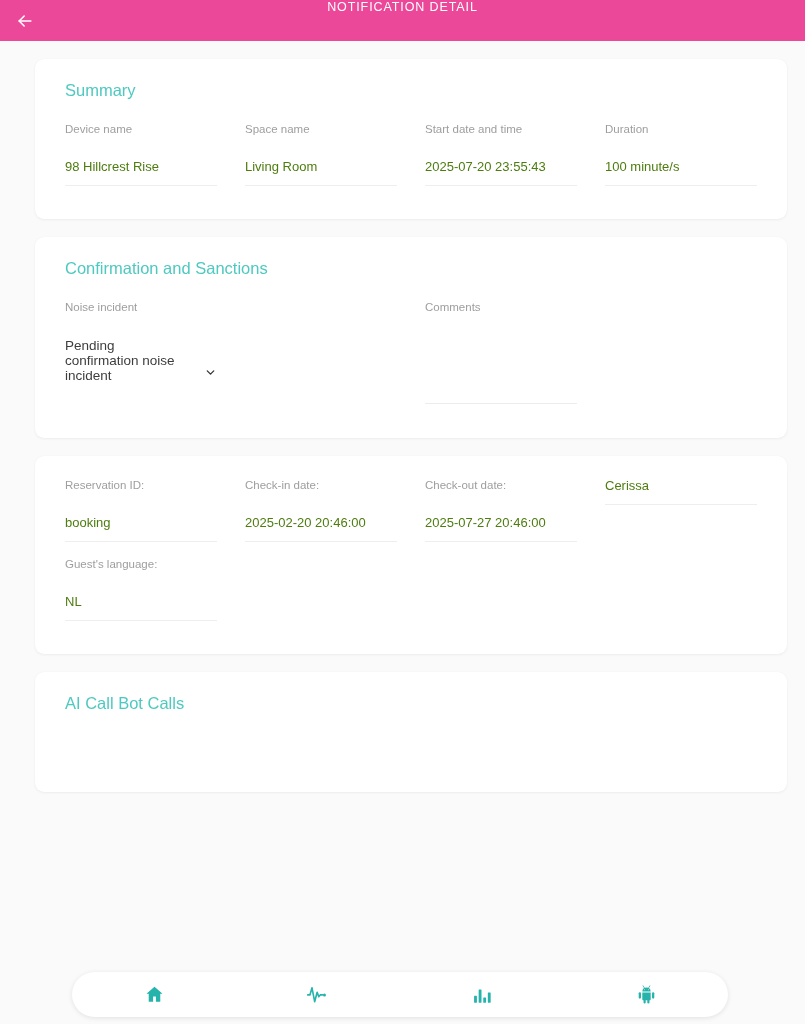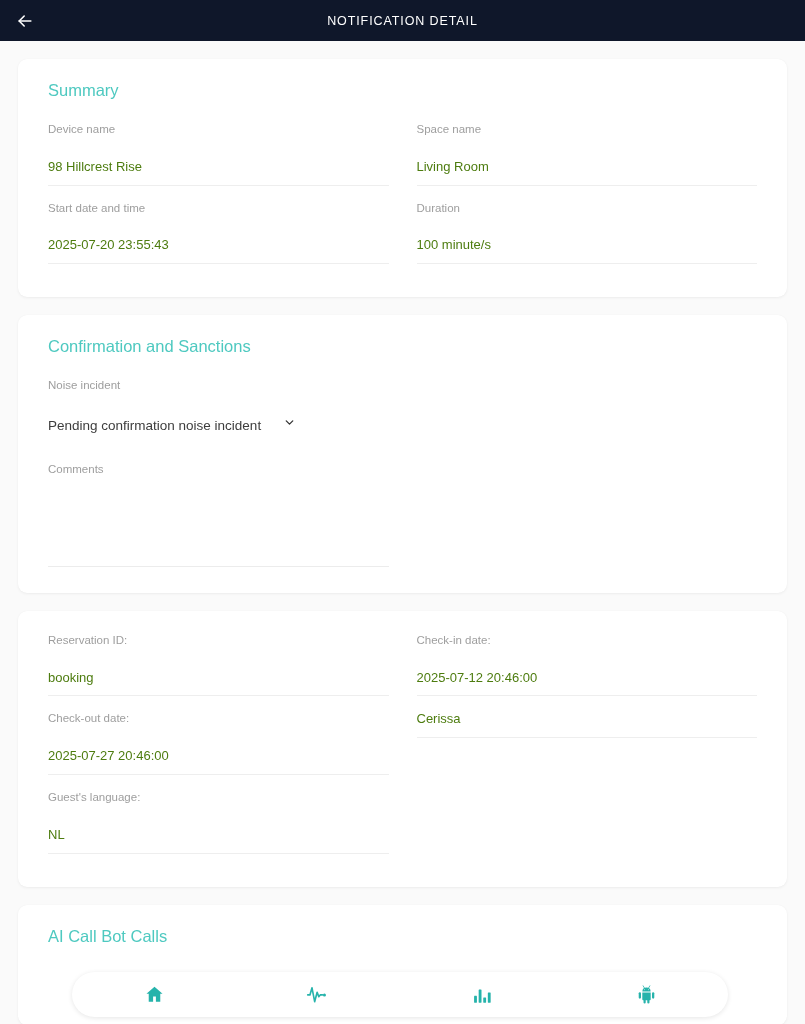--- a/index.html
+++ b/index.html
@@ -13,23 +13,22 @@
   body {
     background: #fafafa;
     font-family: "Liberation Sans", sans-serif;
     -webkit-font-smoothing: antialiased;
   }
 
   
   .appbar {
     position: relative;
     height: 41px;
-    background: #0f172a;
-    display: flex;
-    align-items: center;
+    background: #ec4899;
+    display: flex;
     justify-content: center;
   }
   .appbar-back {
     position: absolute;
     left: 10px;
     top: 50%;
     transform: translateY(-50%);
     width: 30px;
     height: 30px;
     display: flex;
@@ -42,42 +41,42 @@
     color: #ffffff;
     font-size: 12.5px;
     letter-spacing: 0.9px;
     font-weight: 400;
   }
 
   
   .scroll {
     height: 983px;
     overflow: hidden;
-    padding: 18px 18px 0 18px;
+    padding: 18px 18px 0 35px;
   }
 
   
   .card {
     background: #ffffff;
     border-radius: 9px;
     box-shadow: 0 1px 3px rgba(0,0,0,0.055), 0 0 1px rgba(0,0,0,0.04);
     padding: 22px 30px 18px 30px;
     margin-bottom: 18px;
   }
   .card-title {
     color: #4ec9c0;
     font-size: 16.5px;
     font-weight: 400;
     margin-bottom: 22px;
   }
 
   
   .grid {
     display: grid;
-    grid-template-columns: 1fr 1fr;
+    grid-template-columns: 1fr 1fr 1fr 1fr;
     column-gap: 28px;
   }
   .field {
     padding-bottom: 15px;
   }
   .field-label {
     font-size: 11.5px;
     color: #9e9e9e;
     line-height: 1.3;
     margin-bottom: 22px;
@@ -210,21 +209,21 @@
   <div class="card">
     <div class="grid">
 
       <div class="field">
         <div class="field-label">Reservation ID:</div>
         <div class="field-value">booking</div>
       </div>
 
       <div class="field">
         <div class="field-label">Check-in date:</div>
-        <div class="field-value">2025-07-12 20:46:00</div>
+        <div class="field-value">2025-02-20 20:46:00</div>
       </div>
 
       <div class="field">
         <div class="field-label">Check-out date:</div>
         <div class="field-value">2025-07-27 20:46:00</div>
       </div>
 
       <div class="field">
         <div class="field-value">Cerissa</div>
       </div>

